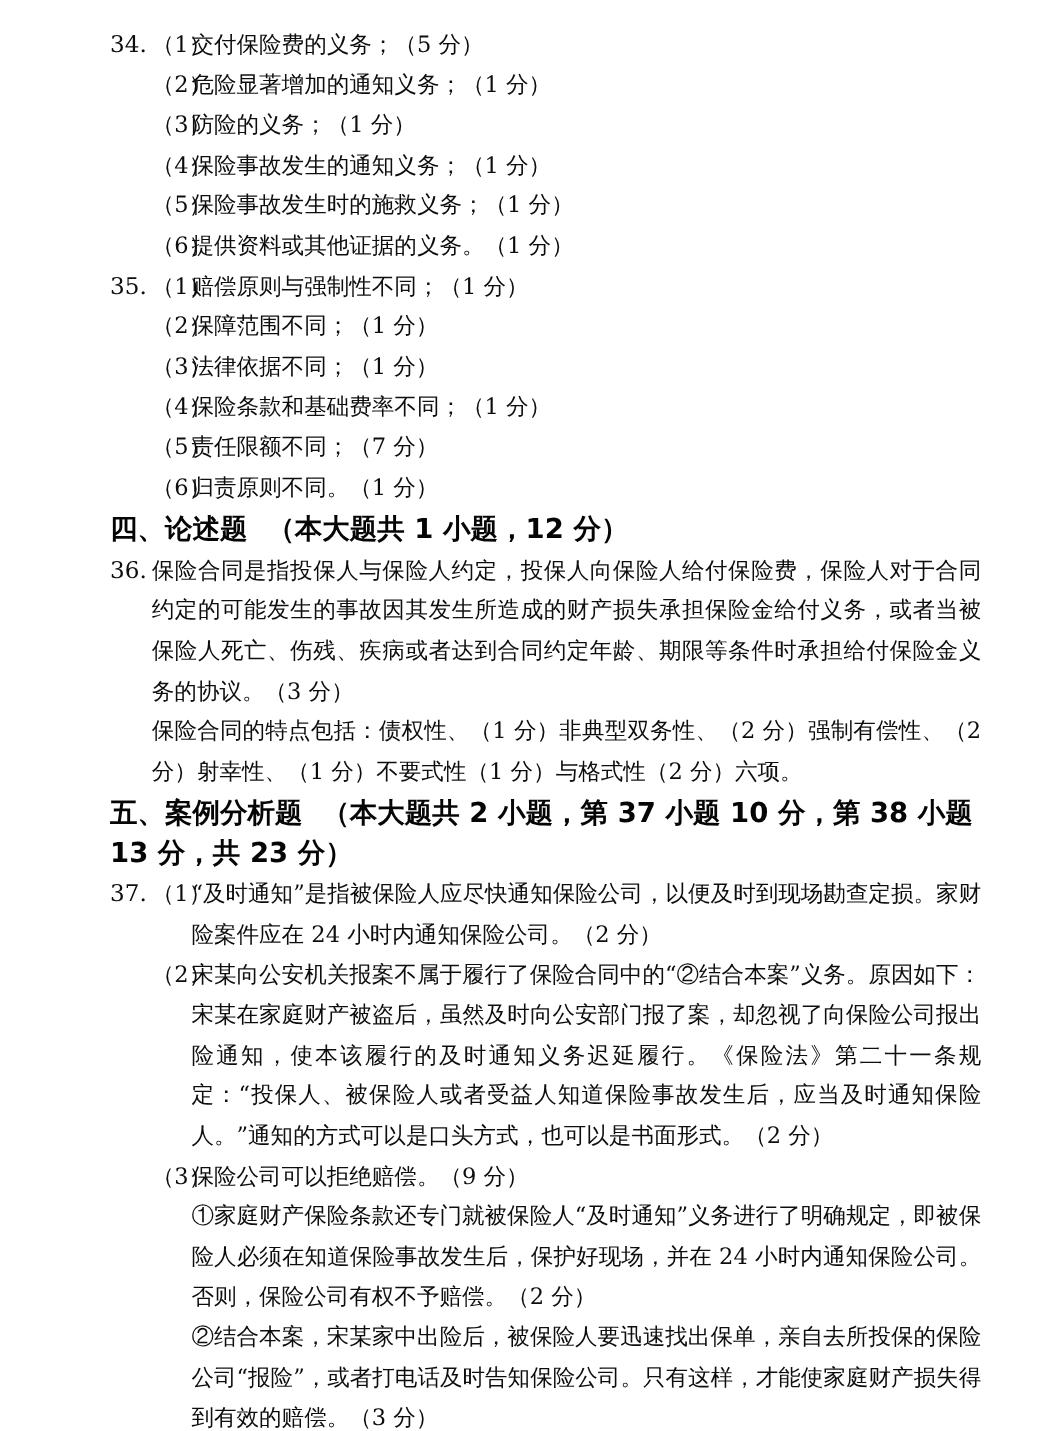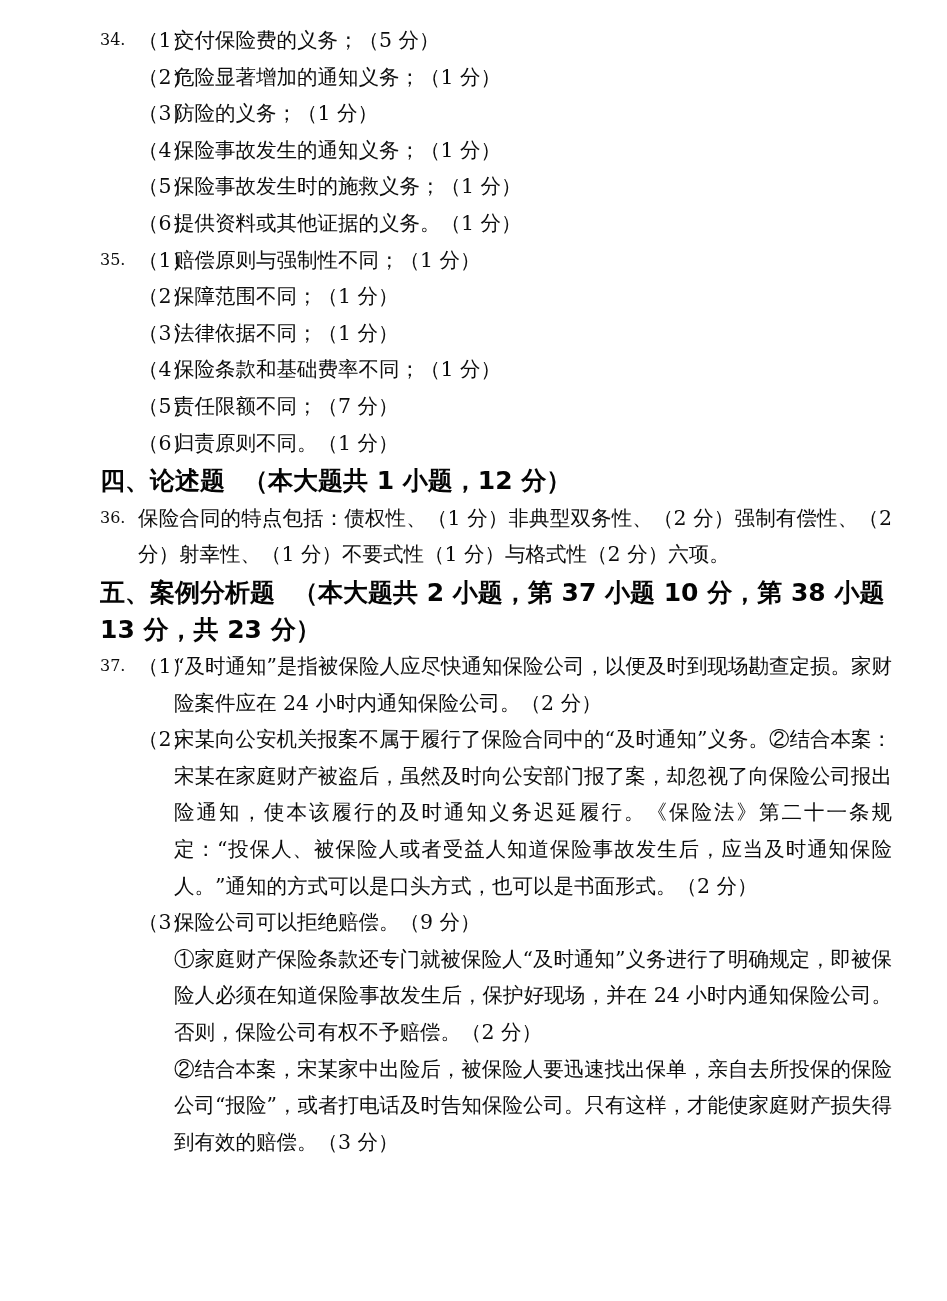--- a/index.html
+++ b/index.html
@@ -31,21 +31,21 @@
   
   .qblock { margin: 0; }
   .qrow {
     display: flex;
     align-items: flex-start;
   }
   .qnum {
     flex: 0 0 auto;
     width: 38px;
     font-family: "DejaVu Serif", "Liberation Serif", serif;
-    font-size: 16px;
+    font-size: 21px;
     line-height: 36.6px;
     color: #0d0d0d;
   }
   .qbody {
     flex: 1 1 auto;
     min-width: 0;
   }
   
   .subrow {
     display: flex;
@@ -162,40 +162,41 @@
         </div>
       </div>
     </div>
 
     <div class="sec"><span>四、论述题</span><span class="sec-gap"></span><span>（本大题共 1 小题，12 分）</span></div>
 
     <div class="qblock">
       <div class="qrow">
         <div class="qnum">36.</div>
         <div class="qbody">
+          <div class="para">保险合同是指投保人与保险人约定，投保人向保险人给付保险费，保险人对于合同约定的可能发生的事故因其发生所造成的财产损失承担保险金给付义务，或者当被保险人死亡、伤残、疾病或者达到合同约定年龄、期限等条件时承担给付保险金义务的协议。（3 分）</div>
           <div class="para">保险合同的特点包括：债权性、（1 分）非典型双务性、（2 分）强制有偿性、（2 分）射幸性、（1 分）不要式性（1 分）与格式性（2 分）六项。</div>
         </div>
       </div>
     </div>
 
     <div class="sec"><span>五、案例分析题</span><span class="sec-gap"></span><span>（本大题共 2 小题，第 37 小题 10 分，第 38 小题 13 分，共 23 分）</span></div>
 
     <div class="qblock">
       <div class="qrow">
         <div class="qnum">37.</div>
         <div class="qbody">
 
           <div class="subrow">
             <div class="submark">（1）</div>
             <div class="subtext">“及时通知”是指被保险人应尽快通知保险公司，以便及时到现场勘查定损。家财险案件应在 24 小时内通知保险公司。（2 分）</div>
           </div>
 
           <div class="subrow">
             <div class="submark">（2）</div>
-            <div class="subtext">宋某向公安机关报案不属于履行了保险合同中的“及时通知”义务。②结合本案：</div>
+            <div class="subtext">宋某向公安机关报案不属于履行了保险合同中的“②结合本案”义务。原因如下：</div>
           </div>
           <div class="cont">
             <div class="para">宋某在家庭财产被盗后，虽然及时向公安部门报了案，却忽视了向保险公司报出险通知，使本该履行的及时通知义务迟延履行。《保险法》第二十一条规定：“投保人、被保险人或者受益人知道保险事故发生后，应当及时通知保险人。”通知的方式可以是口头方式，也可以是书面形式。（2 分）</div>
           </div>
 
           <div class="subrow">
             <div class="submark">（3）</div>
             <div class="subtext">保险公司可以拒绝赔偿。（9 分）</div>
           </div>
           <div class="cont">

